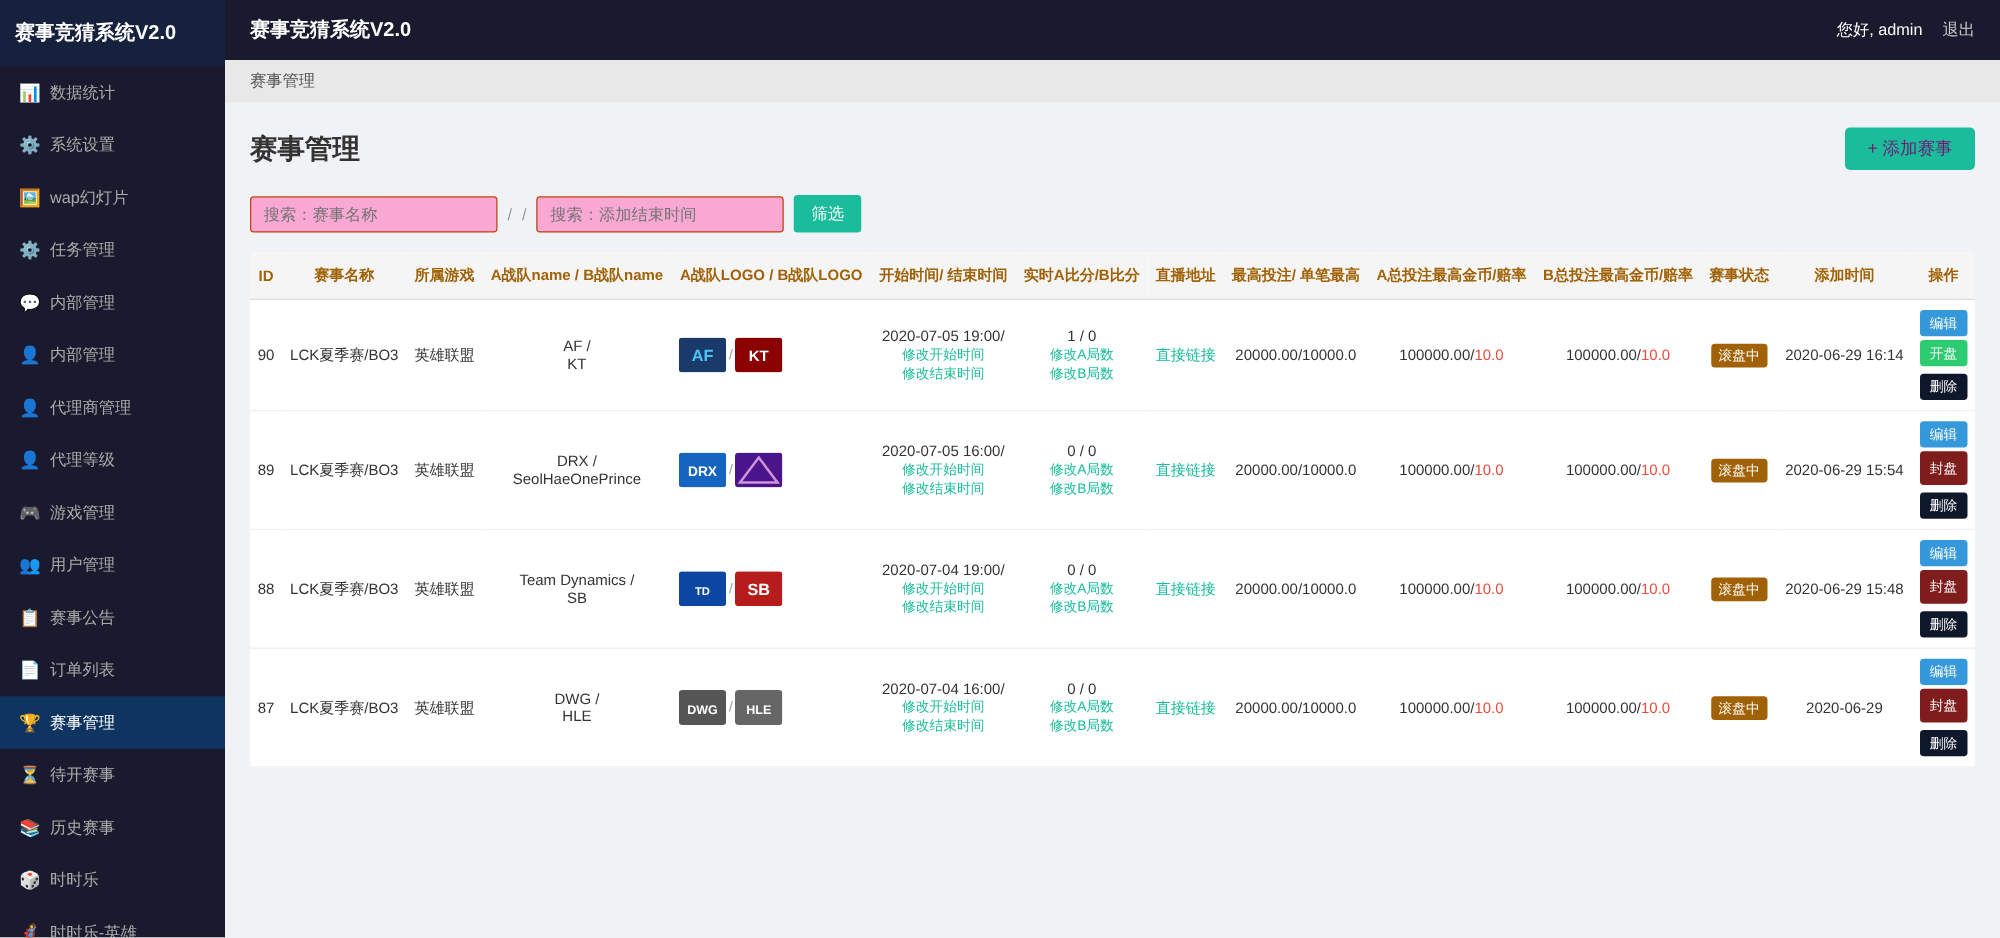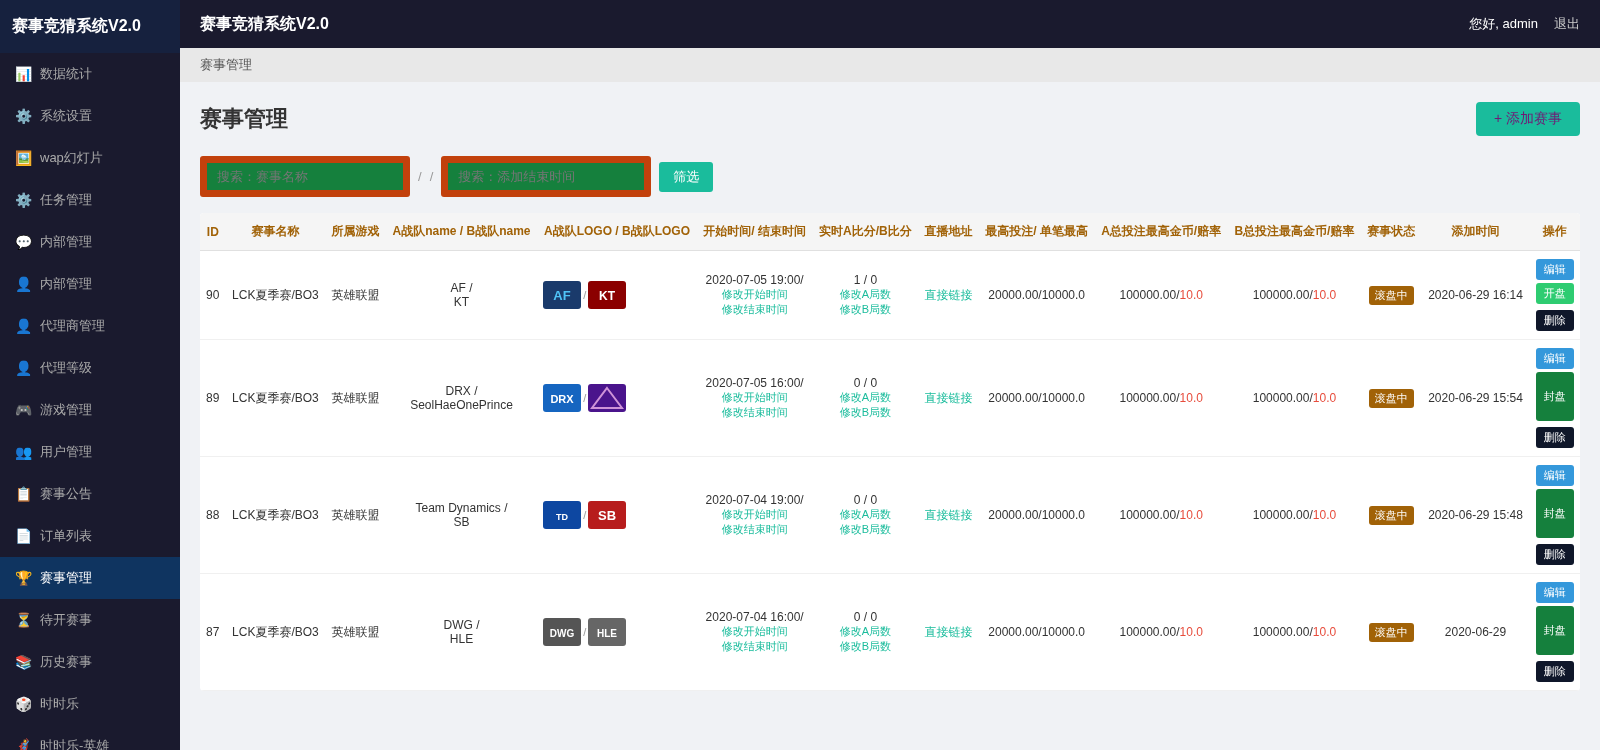--- a/index.html
+++ b/index.html
@@ -23,39 +23,39 @@
     .breadcrumb { background: #e8e8e8; padding: 8px 20px; font-size: 13px; color: #555; flex-shrink: 0; }
 
     
     .content { flex: 1; padding: 20px; overflow-y: auto; background: #f0f2f5; }
     .page-header { display: flex; justify-content: space-between; align-items: center; margin-bottom: 20px; }
     .page-title { font-size: 22px; font-weight: bold; color: #333; }
     .add-btn { background: #1abc9c; color: #701a75; border: none; padding: 8px 18px; border-radius: 4px; cursor: pointer; font-size: 14px; display: flex; align-items: center; gap: 6px; }
 
     
     .search-bar { display: flex; align-items: center; gap: 8px; margin-bottom: 16px; }
-    .search-input { border: 7px solid #c2410c; padding: 6px 10px; border-radius: 3px; font-size: 13px; background: #15803d; }
+    .search-input { border: 1px solid #c2410c; padding: 6px 10px; border-radius: 3px; font-size: 13px; background: #f9a8d4; }
     .search-sep { color: #999; }
     .filter-btn { background: #1abc9c; color: #fff; border: none; padding: 6px 14px; border-radius: 3px; cursor: pointer; font-size: 13px; }
 
     
     .table-wrap { background: #fff; border-radius: 4px; overflow: auto; }
     table { width: 100%; border-collapse: collapse; font-size: 12px; }
     thead tr { background: #f5f5f5; }
     th { padding: 10px 6px; font-weight: 600; color: #a16207; border-bottom: 1px solid #e0e0e0; white-space: nowrap; }
     td { padding: 8px 6px; text-align: center; border-bottom: 1px solid #f0f0f0; vertical-align: middle; color: #333; }
     .logo-cell { display: flex; align-items: center; gap: 2px; }
     .logo-img { width: 38px; height: 28px; display: flex; align-items: center; justify-content: center; overflow: hidden; }
     .logo-sep { color: #999; font-size: 11px; }
     .score-link { color: #1abc9c; cursor: pointer; font-size: 11px; display: block; }
     .time-link { color: #1abc9c; cursor: pointer; font-size: 11px; display: block; }
     .status-badge { display: inline-block; background: #a16207; color: #fff; padding: 2px 6px; border-radius: 3px; font-size: 11px; }
     .btn-edit { background: #3498db; color: #fff; border: none; padding: 3px 8px; border-radius: 3px; cursor: pointer; font-size: 11px; }
     .btn-open { background: #2ecc71; color: #fff; border: none; padding: 3px 8px; border-radius: 3px; cursor: pointer; font-size: 11px; }
-    .btn-seal { background: #15803d; color: #fff; border: none; padding: 17px 8px; border-radius: 3px; cursor: pointer; font-size: 11px; }
+    .btn-seal { background: #7f1d1d; color: #fff; border: none; padding: 6px 8px; border-radius: 3px; cursor: pointer; font-size: 11px; }
     .btn-del { background: #0f172a; color: #fff; border: none; padding: 3px 8px; border-radius: 3px; cursor: pointer; font-size: 11px; margin-top: 3px; }
     .action-group { display: flex; flex-direction: column; align-items: center; gap: 3px; }
     .action-row { display: flex; gap: 3px; flex-direction: column; }
 
     
     svg { display: block; }
   </style>
 </head>
 <body>
 

